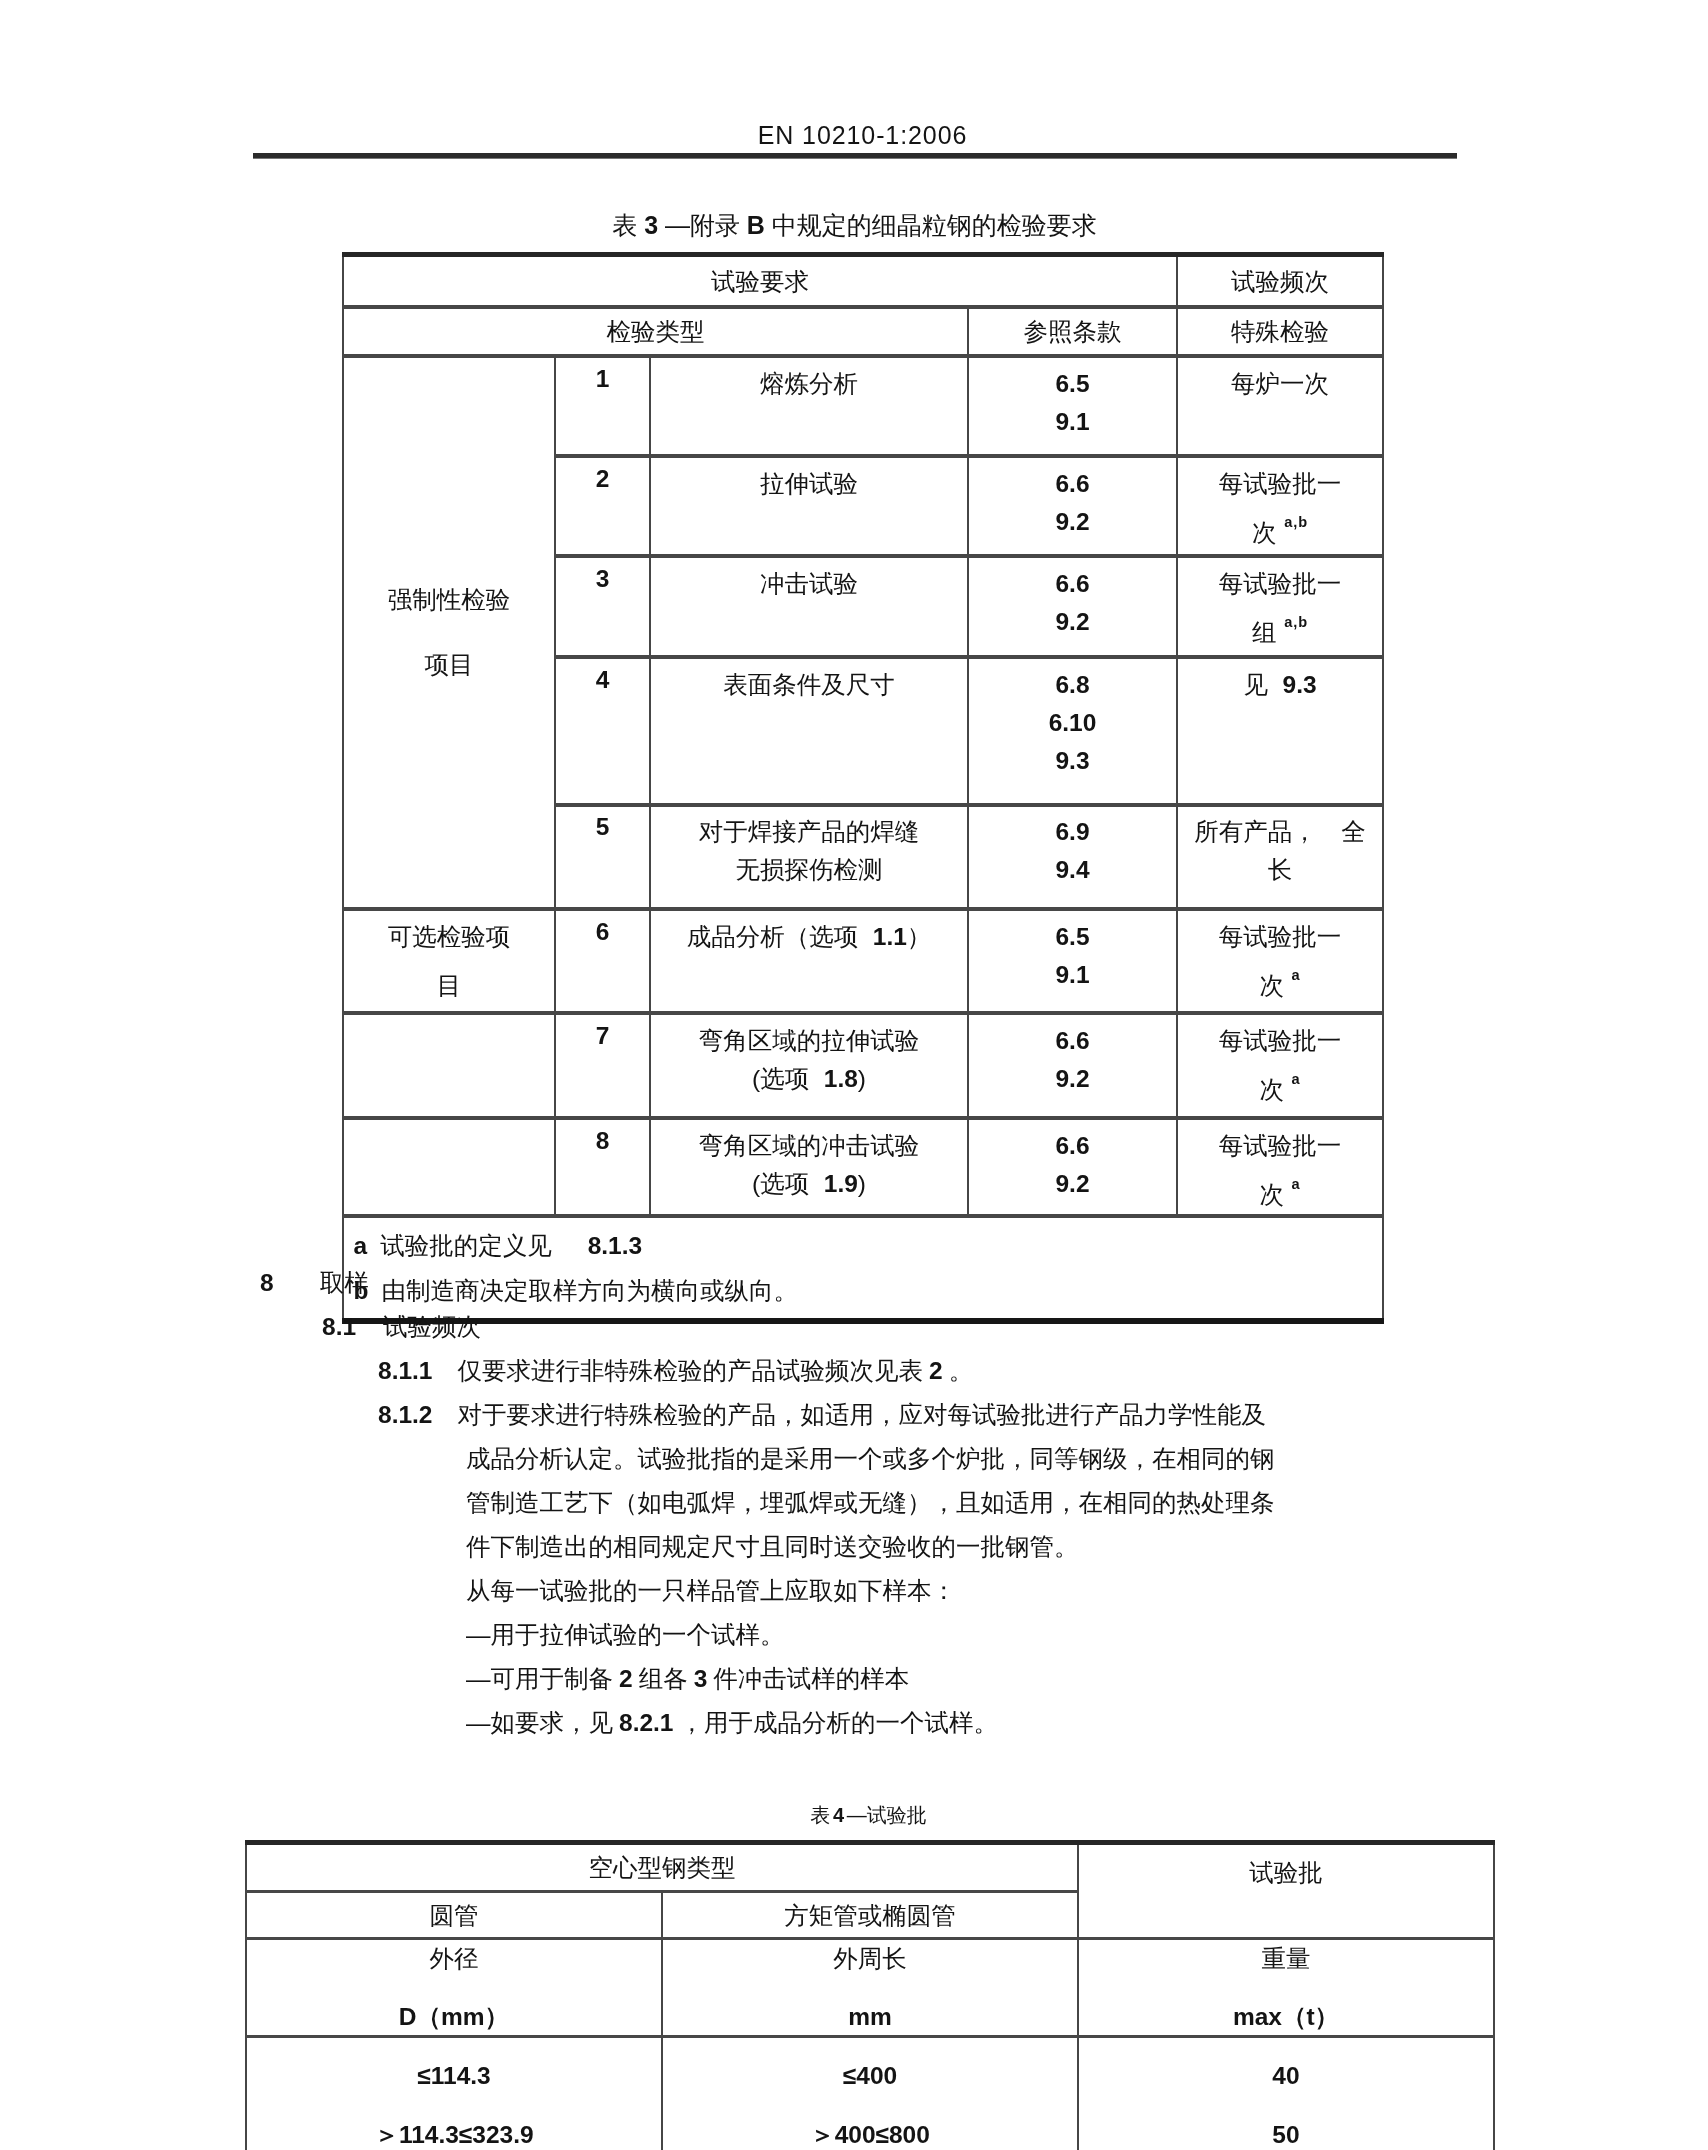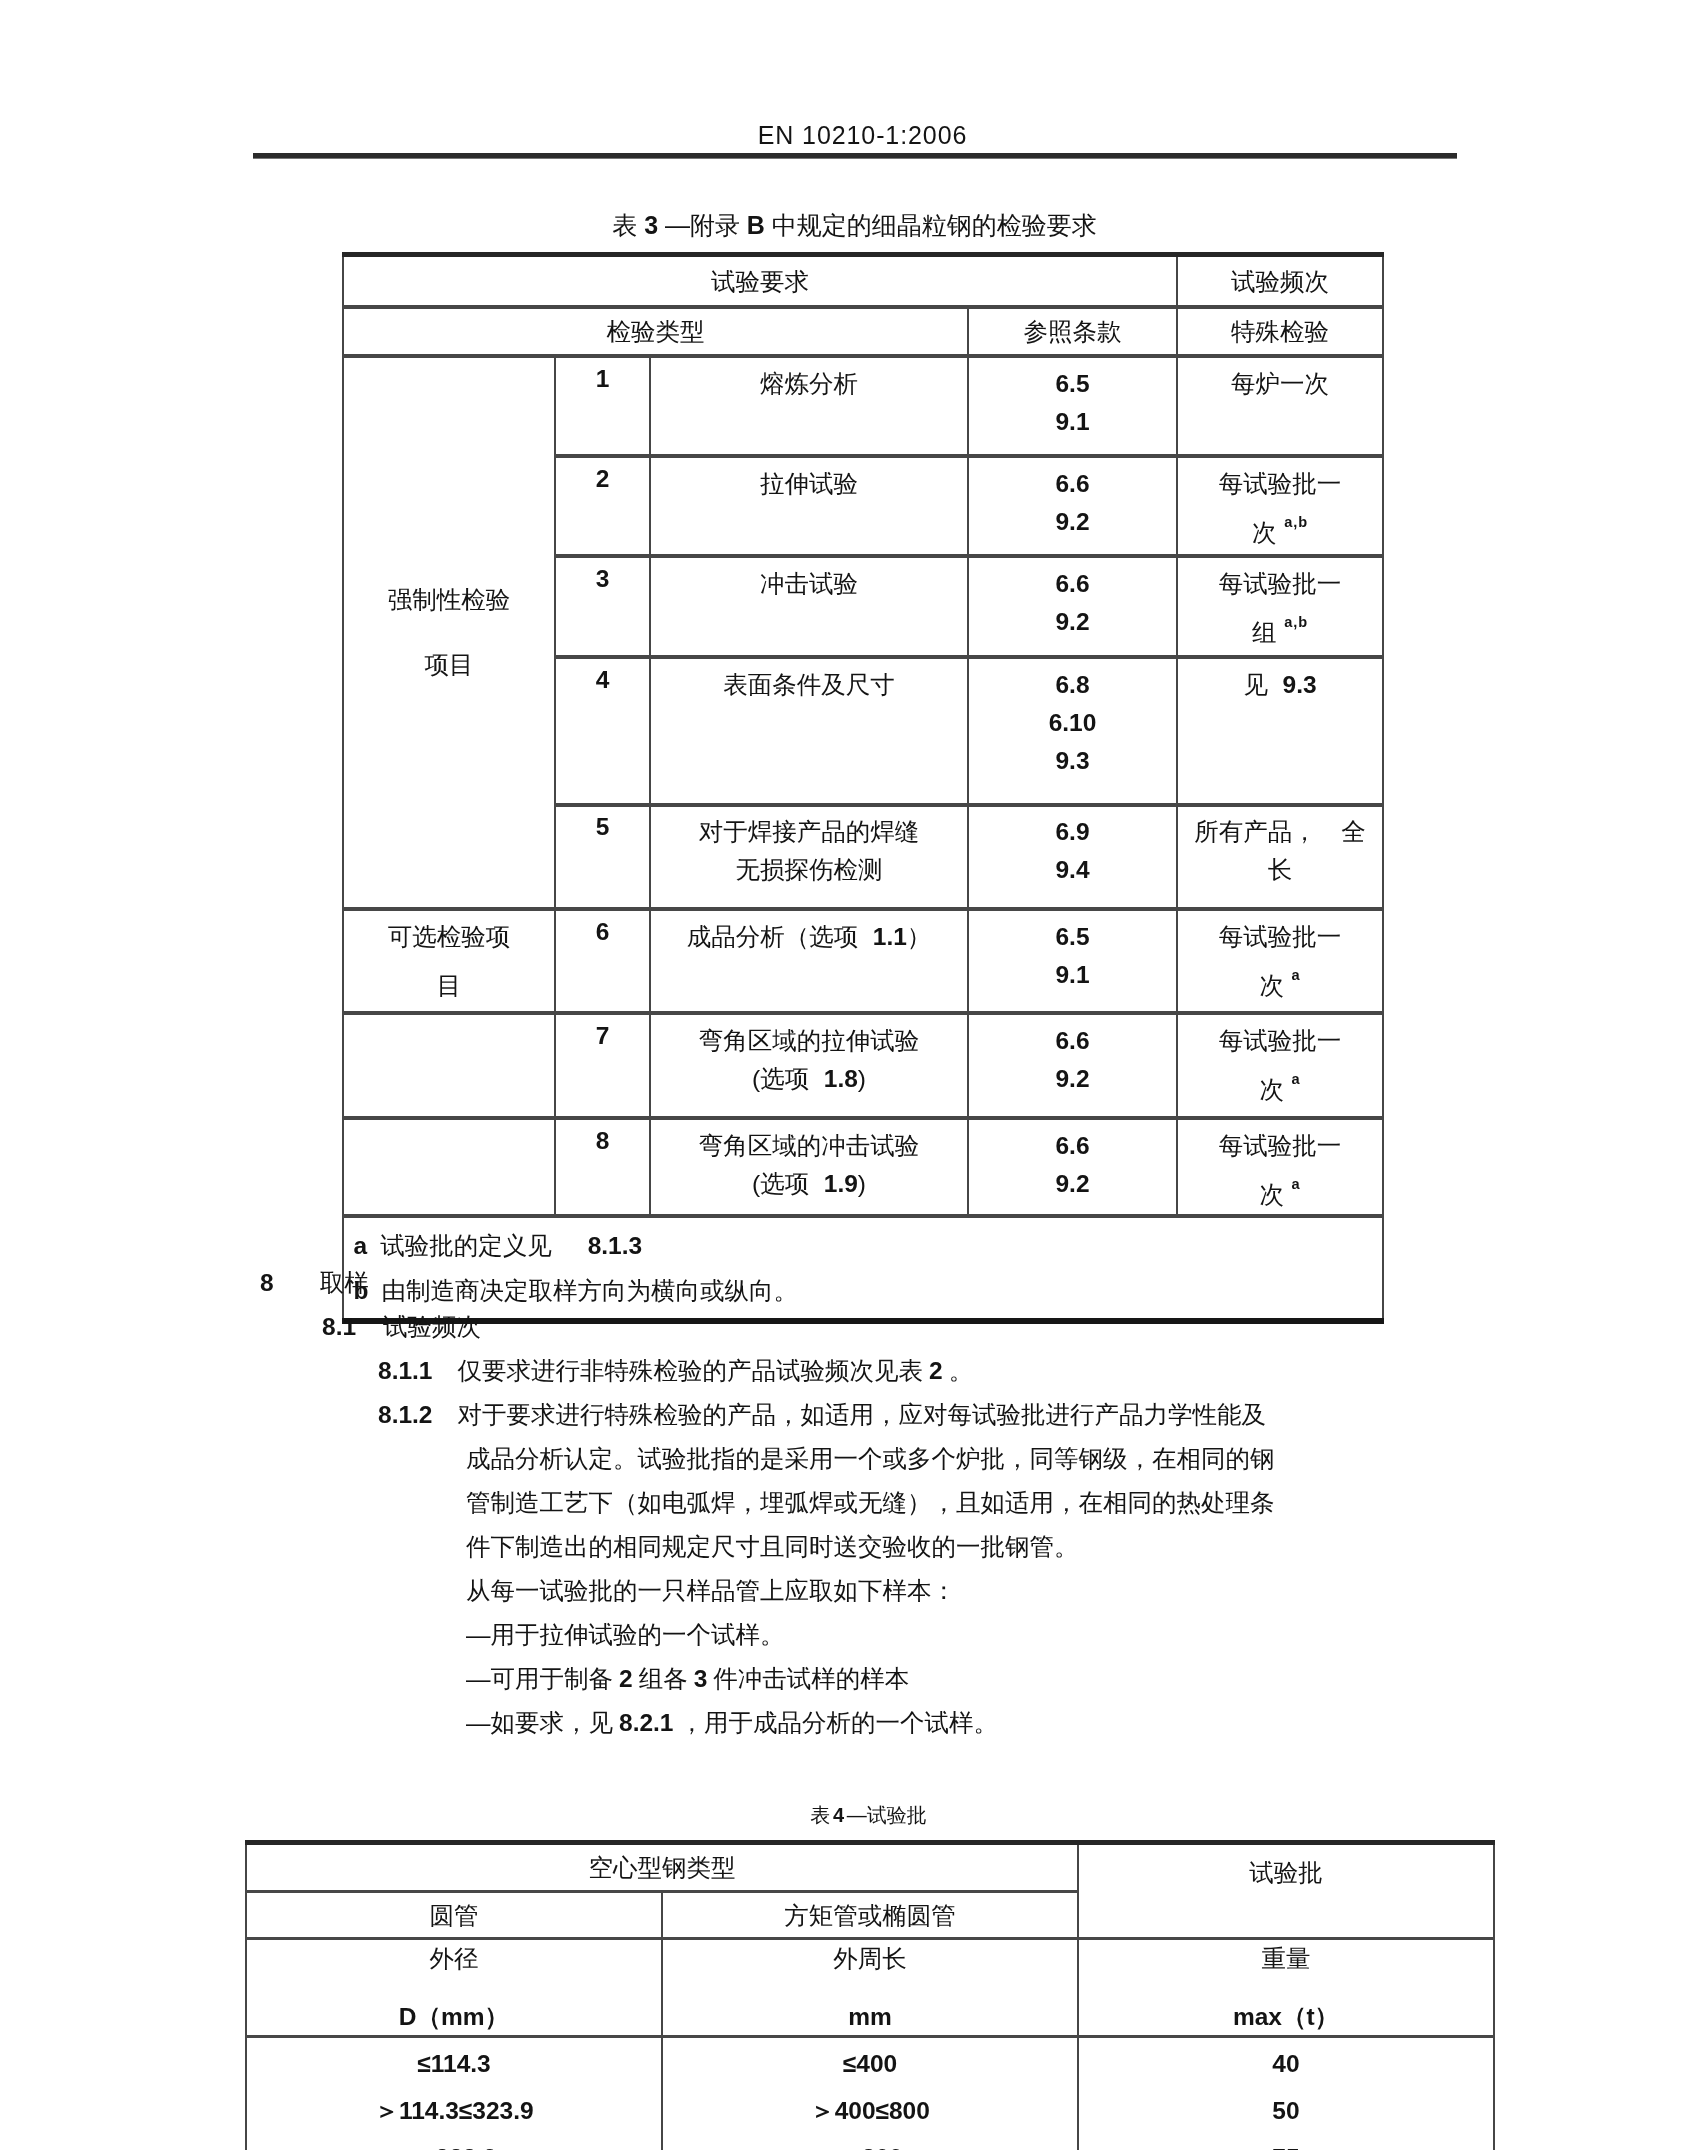--- a/index.html
+++ b/index.html
@@ -80,21 +80,21 @@
   .t4 td { border:2.6px solid #464646; border-top:3.9px solid #474747; border-bottom:3.9px solid #474747;
            vertical-align:middle; text-align:center; padding:0; }
   .t4 tr.h1 td { height:45px; }
   .t4 tr.h2 td { height:44px; }
   .t4 tr.h3 td { height:85px; }
   .t4 tr.dr td { height:134px; }
   .t4 .spanv { vertical-align:top; padding-top:11.2px; }
   .t4 .ln { line-height:37px; }
   .t4 .ln + .ln { margin-top:21px; }
   .t4 .lat { font-weight:700; }
-  .t4 tr.dr .ln { line-height:43px; font-weight:700; margin:4px; }
+  .t4 tr.dr .ln { line-height:43px; font-weight:700; margin:16px; }
 </style>
 </head>
 <body>
 
 <div class="page">
 
   <div class="doc-title">EN 10210-1:2006</div>
   <div class="header-rule"></div>
 
   <div class="t3-caption"><span>表</span><span class="num">3</span><span>—附录</span><span class="num">B</span><span>中规定的细晶粒钢的检验要求</span></div>

